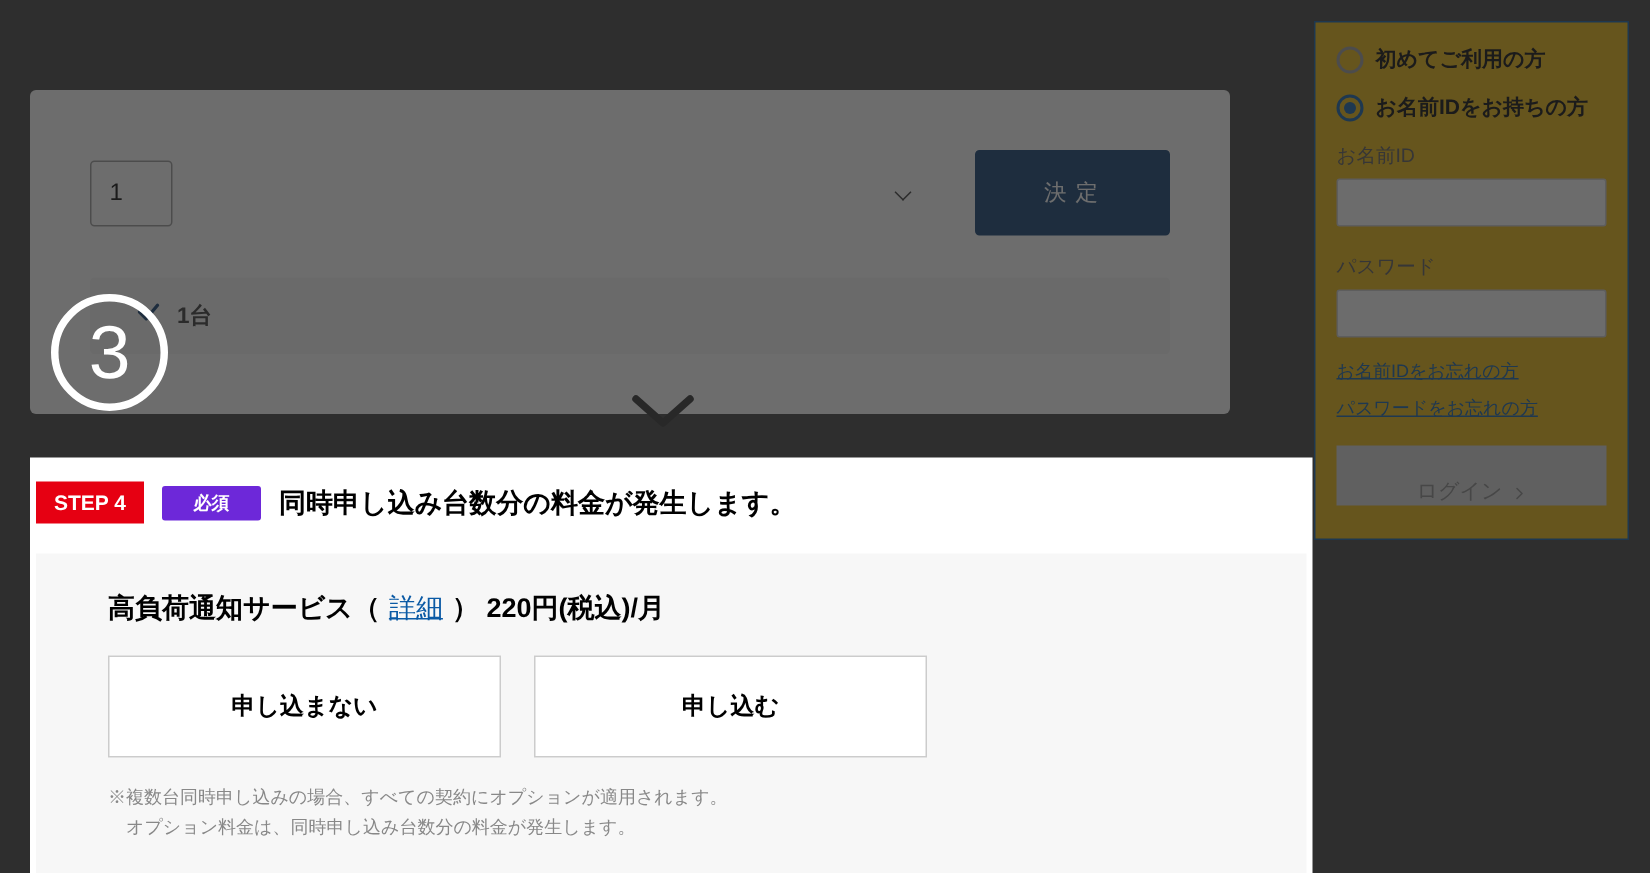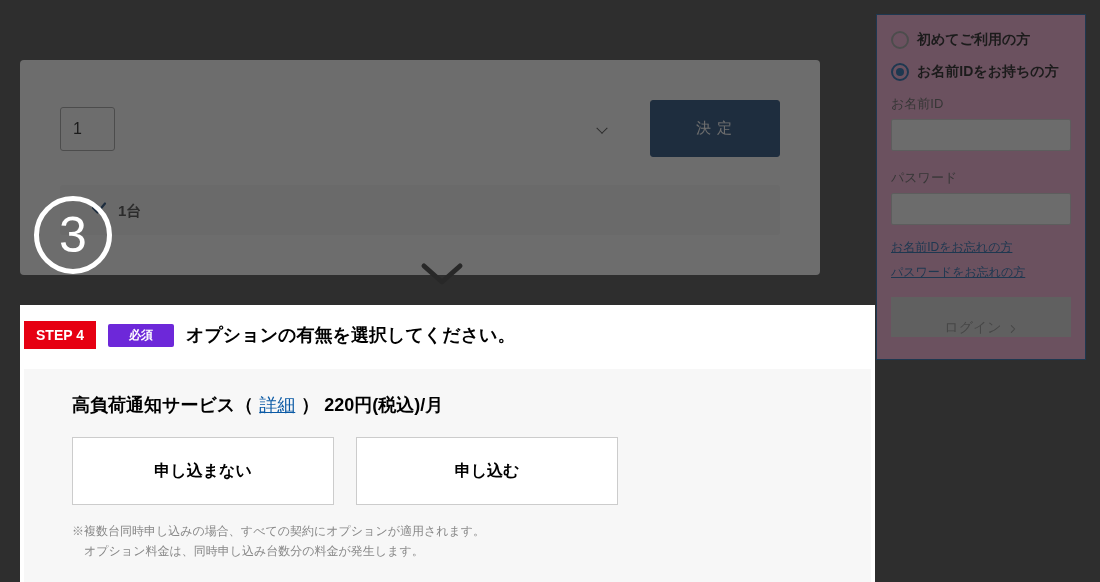--- a/index.html
+++ b/index.html
@@ -57,33 +57,33 @@
       letter-spacing: 6px;
       text-indent: 4px;
     }
     
     .qty-summary {
       margin-top: 28px;
       background: #f5f5f5;
       padding: 14px 30px;
       border-radius: 3px;
       display: flex;
-      align-items: flex-end;
+      align-items: center;
       gap: 10px;
     }
     .check-icon { color: #0b3a6f; }
     .qty-summary-text { font-weight: bold; color: #333; font-size: 15px;}
     
     
     .login-box {
       position: absolute;
       right: 14px;
       top: 14px;
       width: 210px;
-      background: #f9a8d4;
+      background: #eab308;
       border: 1px solid #0b5aa5;
       padding: 16px 14px 22px 14px;
     }
     .radio-row { display: flex; align-items: center; gap: 8px; margin-bottom: 14px; }
     .radio-row:last-of-type { margin-bottom: 20px; }
     .radio-outer {
       width: 18px; height: 18px; border: 2px solid #999; border-radius: 50%; display:flex; align-items:center; justify-content:center;
     }
     .radio-row.selected .radio-outer { border-color: #0b5aa5; }
     .radio-inner { width: 8px; height: 8px; background: #0b5aa5; border-radius: 50%; display:none; }
@@ -219,21 +219,21 @@
 <div class="overlay"></div>
 
 <div class="circled-num">
   <span>3</span>
 </div>
 
 <div class="step-panel">
   <div class="step-header">
     <span class="step-badge">STEP 4</span>
     <span class="required-badge">必須</span>
-    <span class="step-title">オプションの有無を選択してください。</span>
+    <span class="step-title">同時申し込み台数分の料金が発生します。</span>
   </div>
   <div class="option-block">
     <div class="service-line">
       <span>高負荷通知サービス（</span><a class="detail-link">詳細</a><span>） 220円(税込)/月</span>
     </div>
     <div class="option-btns">
       <button class="opt-btn">申し込まない</button>
       <button class="opt-btn">申し込む</button>
     </div>
     <div class="note">

